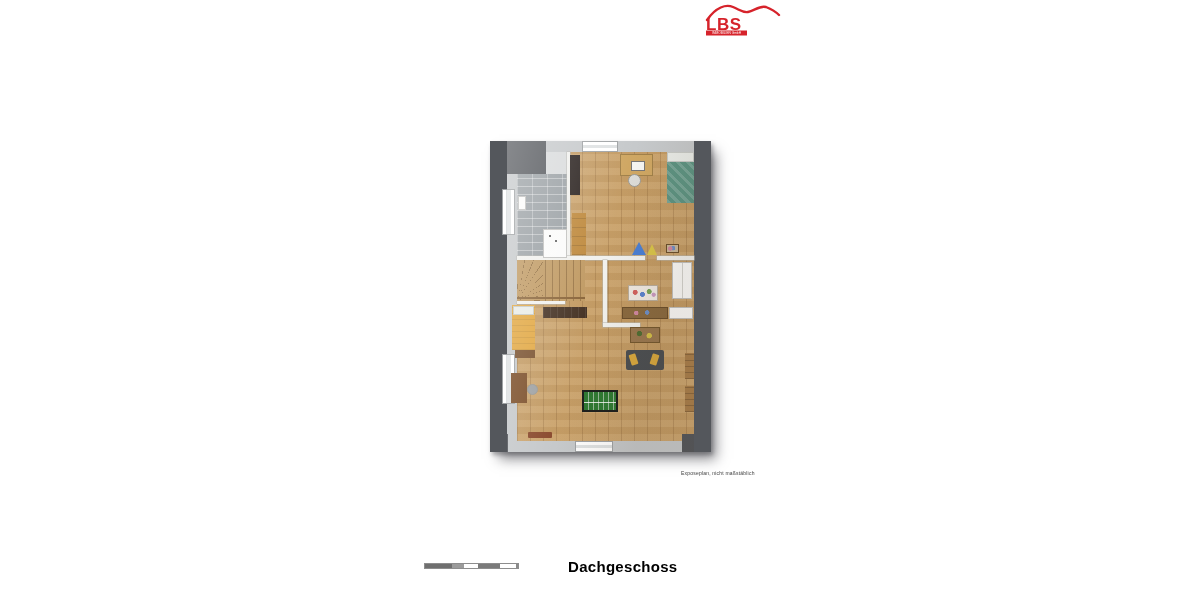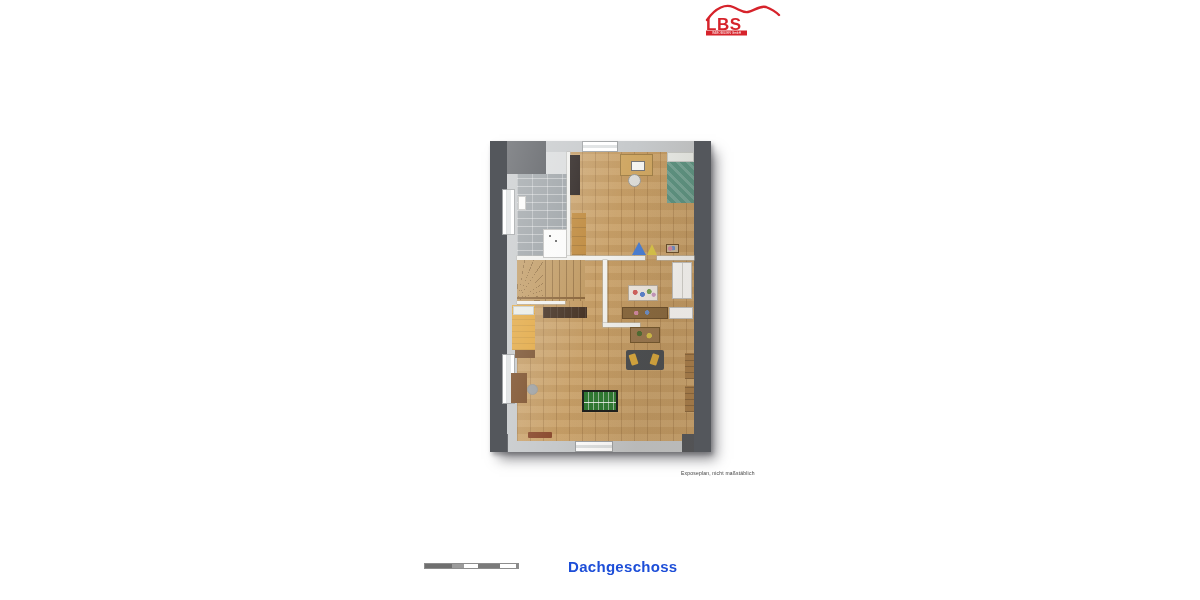--- a/index.html
+++ b/index.html
@@ -71,21 +71,21 @@
       repeating-linear-gradient(90deg, rgba(0,0,0,0) 0 4px, rgba(235,235,235,.55) 4px 5px),
       #2f7a33;border:2px solid #1d1f1d;box-sizing:border-box;}
   .foos-line{background:rgba(255,255,255,.8);}
   .shelf{background:repeating-linear-gradient(0deg, rgba(0,0,0,.18) 0 1px, rgba(0,0,0,0) 1px 6px),#a97f4c;}
   .wood-dark{background:repeating-linear-gradient(90deg, rgba(255,255,255,.08) 0 1px, rgba(0,0,0,0) 1px 7px),#463325;}
   .desk-brown{background:#7c4f2a;}
   .mat{background:#8a4a2e;border-radius:1px;}
 
   
   .caption{left:681px;top:470px;font-size:5px;color:#3c3c3c;letter-spacing:.2px;}
-  .floor-title{left:568px;top:558px;font-size:15px;font-weight:bold;color:#1d4ed8;letter-spacing:.3px;}
+  .floor-title{left:568px;top:558px;font-size:15px;font-weight:bold;color:#000000;letter-spacing:.3px;}
   .scalebar{left:424px;top:563px;width:95px;height:6px;border:1px solid #8d8d8d;
             box-sizing:border-box;display:flex;background:#fff;}
   .scalebar>div{height:100%;}
 </style>
 </head>
 <body>
 
 <div class="stage">
 
   <svg class="abs logo" viewBox="0 0 84 34">

